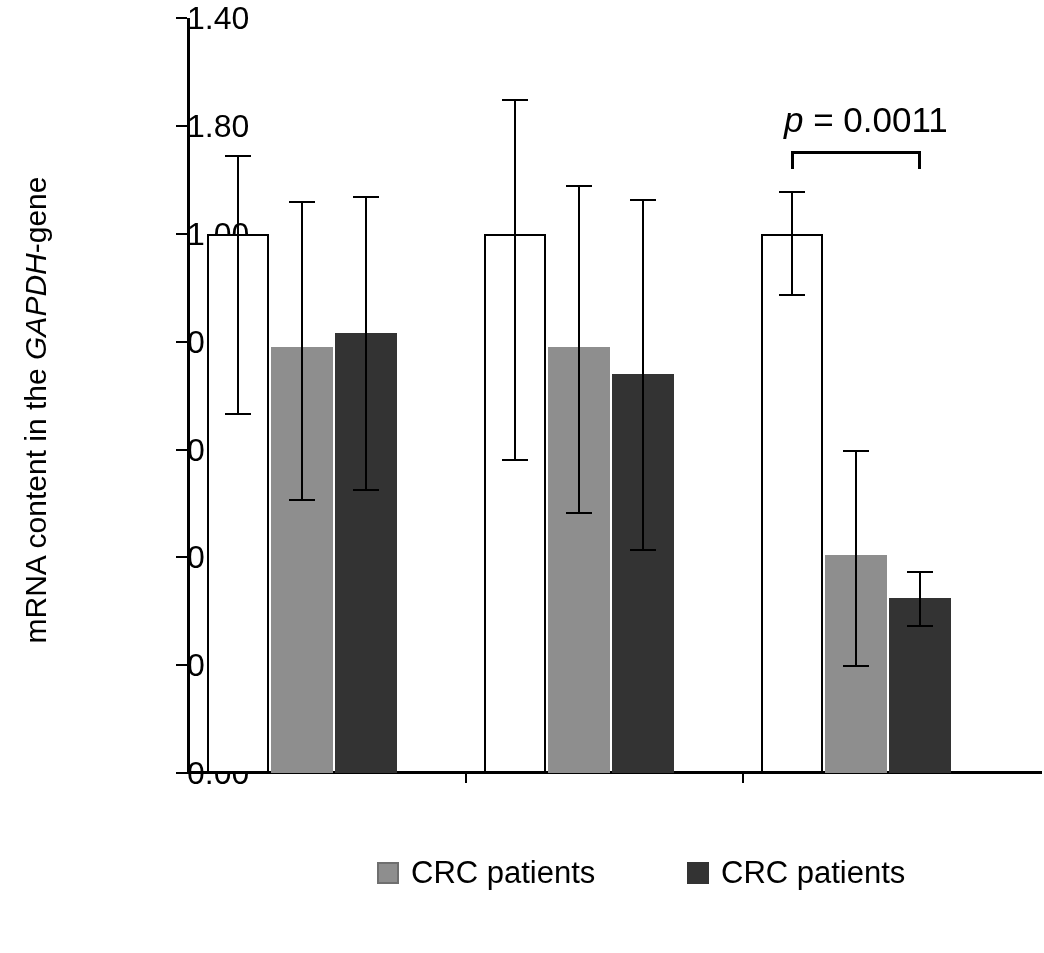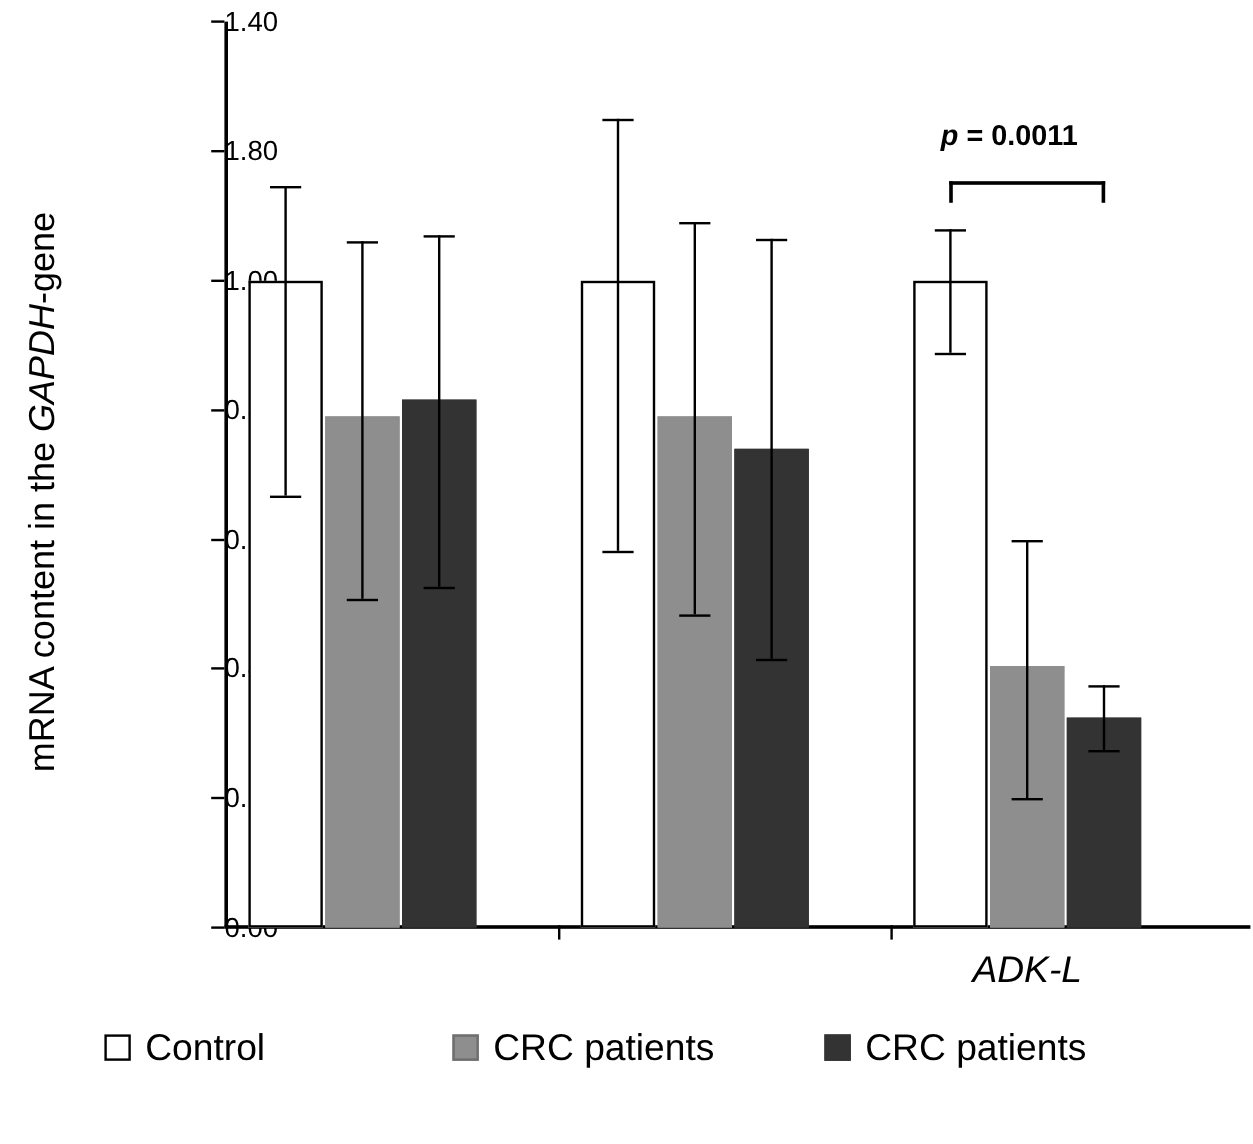--- a/index.html
+++ b/index.html
@@ -39,21 +39,21 @@
     left: 52px;
     top: 8px;
     width: 990px;
     height: 790px;
   }
   .ytick {
     position: absolute;
     right: 100%;
     transform: translateY(-50%);
     padding-right: 12px;
-    font-size: 23px;
+    font-size: 32px;
     white-space: nowrap;
   }
   .tickmark {
     position: absolute;
     left: 124px;
     width: 11px;
     height: 2px;
     background: #000;
     transform: translateY(-1px);
   }
@@ -112,23 +112,22 @@
     height: 3px;
     background: #000;
   }
   .pbracket-v {
     position: absolute;
     width: 3px;
     background: #000;
   }
   .plabel {
     position: absolute;
-    font-size: 24px;
-    white-space: nowrap;
-    font-weight: bold;
+    font-size: 35px;
+    white-space: nowrap;
   }
   .plabel i { font-style: italic; }
   .legend {
     position: absolute;
     left: 52px;
     top: 848px;
     width: 990px;
     height: 100px;
   }
   .legend-item {
@@ -235,36 +234,29 @@
     <div class="bar stage12" style="left:773px; top:547px; width:62px; height:218px;"></div>
     <div class="err-v" style="left:803px; top:442px; height:215px;"></div>
     <div class="err-cap" style="left:791px; top:442px;"></div>
     <div class="err-cap" style="left:791px; top:657px;"></div>
 
     <div class="bar stage34" style="left:837px; top:590px; width:62px; height:175px;"></div>
     <div class="err-v" style="left:867px; top:563px; height:54px;"></div>
     <div class="err-cap" style="left:855px; top:563px;"></div>
     <div class="err-cap" style="left:855px; top:617px;"></div>
 
-    <div class="group-label" style="left:704px; width:200px;">ADK-L</div>
 
     <div class="pbracket-h" style="left:739px; top:143px; width:130px;"></div>
     <div class="pbracket-v" style="left:739px; top:143px; height:18px;"></div>
     <div class="pbracket-v" style="left:866px; top:143px; height:18px;"></div>
     <div class="plabel" style="left:732px; top:92px;"><i>p</i><span> = 0.0011</span></div>
 
   </div>
 
   <div class="legend">
-    <div class="legend-item" style="left:35px; top:6px;">
-      <span class="swatch control"></span>
-      <span class="legend-text">
-        <span>Control</span>
-      </span>
-    </div>
     <div class="legend-item" style="left:325px; top:6px;">
       <span class="swatch stage12"></span>
       <span class="legend-text">
         <span>CRC patients</span><br>
       </span>
     </div>
     <div class="legend-item" style="left:635px; top:6px;">
       <span class="swatch stage34"></span>
       <span class="legend-text">
         <span>CRC patients</span><br>

